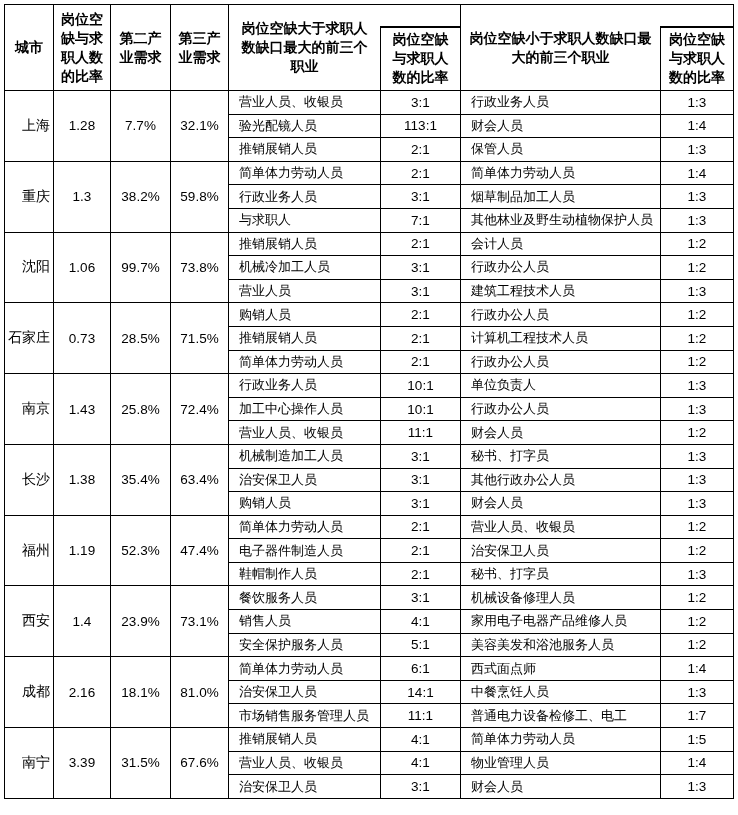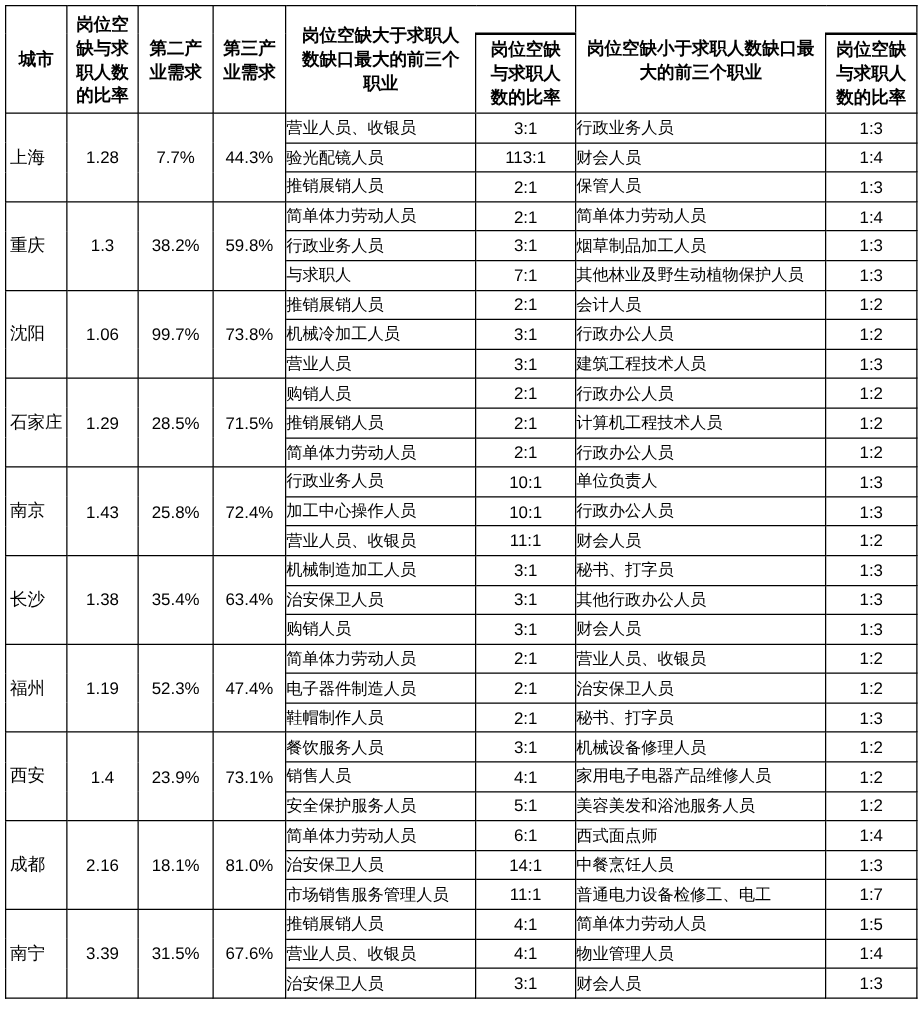--- a/index.html
+++ b/index.html
@@ -41,23 +41,23 @@
     padding: 1px 2px;
   }
   tr.hrow-a { height: 22px; }
   tr.hrow-b { height: 64px; }
 
   
   td.spacer { border-left: none; border-bottom: 2px solid #000; }
   th.no-right { border-right: none; }
 
   tbody tr { height: 23.6px; }
-  td.city { text-align: left; font-size: 14px; white-space: nowrap; }
+  td.city { text-align: right; font-size: 14px; white-space: nowrap; }
   td.num  { text-align: center; font-size: 13.5px; white-space: nowrap; }
-  td.occ  { text-align: left; font-size: 13px; white-space: nowrap; padding: 0 2px 0 0; }
+  td.occ  { text-align: left; font-size: 13px; white-space: nowrap; padding: 0 2px 0 10px; }
   .fit { display: inline-block; transform-origin: left center; white-space: nowrap; }
 </style>
 </head>
 <body>
 
 <div class="page">
   <table class="city-table">
     <colgroup>
       <col class="c1">
         <col class="c2">
@@ -94,21 +94,21 @@
         <th>岗位空缺
 与求职人
 数的比率</th>
       </tr>
     </thead>
     <tbody>
         <tr>
           <td class="city" rowspan="3">上海</td>
           <td class="num" rowspan="3">1.28</td>
           <td class="num" rowspan="3">7.7%</td>
-          <td class="num" rowspan="3">44.3%</td>
+          <td class="num" rowspan="3">32.1%</td>
           <td class="occ"><span class="fit">营业人员、收银员</span></td>
           <td class="num">3:1</td>
           <td class="occ"><span class="fit">行政业务人员</span></td>
           <td class="num">1:3</td>
         </tr>
         <tr>
           <td class="occ"><span class="fit">验光配镜人员</span></td>
           <td class="num">113:1</td>
           <td class="occ"><span class="fit">财会人员</span></td>
           <td class="num">1:4</td>
@@ -158,21 +158,21 @@
           <td class="num">1:2</td>
         </tr>
         <tr>
           <td class="occ"><span class="fit">营业人员</span></td>
           <td class="num">3:1</td>
           <td class="occ"><span class="fit">建筑工程技术人员</span></td>
           <td class="num">1:3</td>
         </tr>
         <tr>
           <td class="city" rowspan="3">石家庄</td>
-          <td class="num" rowspan="3">1.29</td>
+          <td class="num" rowspan="3">0.73</td>
           <td class="num" rowspan="3">28.5%</td>
           <td class="num" rowspan="3">71.5%</td>
           <td class="occ"><span class="fit">购销人员</span></td>
           <td class="num">2:1</td>
           <td class="occ"><span class="fit">行政办公人员</span></td>
           <td class="num">1:2</td>
         </tr>
         <tr>
           <td class="occ"><span class="fit">推销展销人员</span></td>
           <td class="num">2:1</td>

